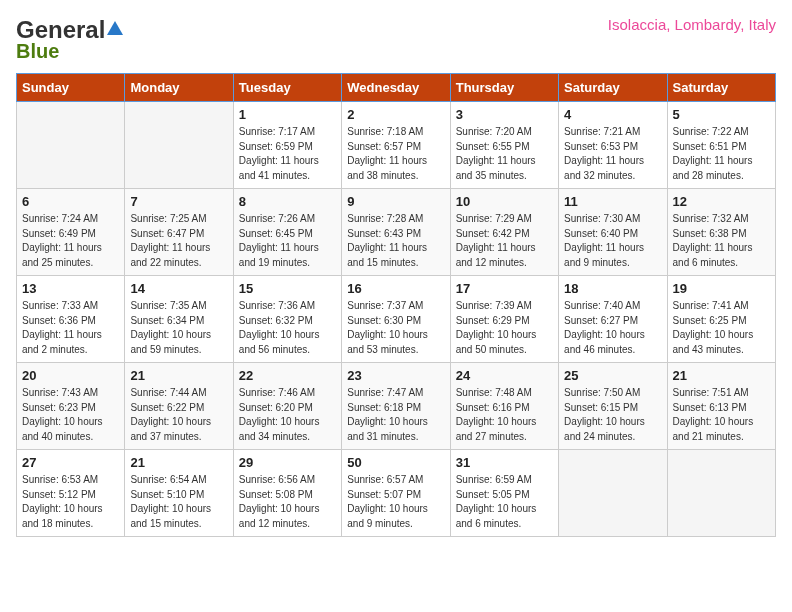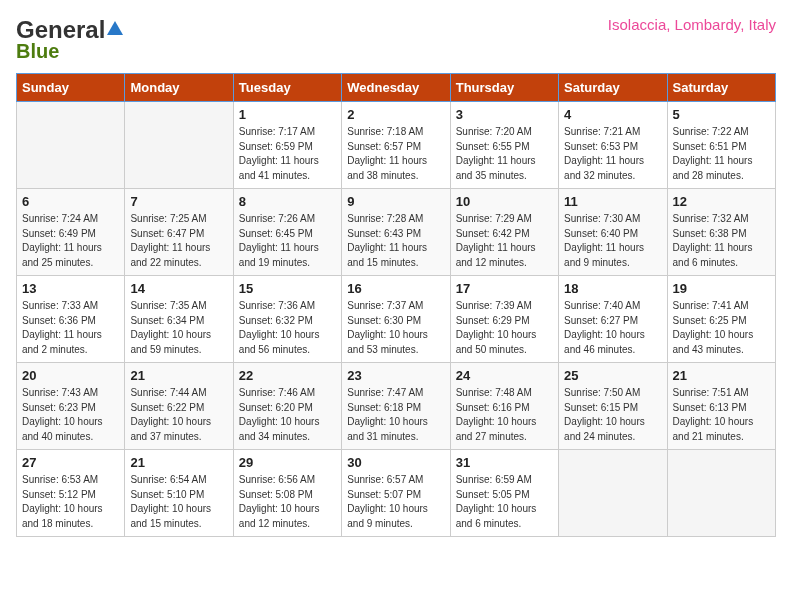--- a/index.html
+++ b/index.html
@@ -235,21 +235,21 @@
         </td>
         <td>
           <span class="day-number">21</span>
           <div class="cell-text">Sunrise: 6:54 AM<br>Sunset: 5:10 PM<br>Daylight: 10 hours and 15 minutes.</div>
         </td>
         <td>
           <span class="day-number">29</span>
           <div class="cell-text">Sunrise: 6:56 AM<br>Sunset: 5:08 PM<br>Daylight: 10 hours and 12 minutes.</div>
         </td>
         <td>
-          <span class="day-number">30</span>
+          <span class="day-number">50</span>
           <div class="cell-text">Sunrise: 6:57 AM<br>Sunset: 5:07 PM<br>Daylight: 10 hours and 9 minutes.</div>
         </td>
         <td>
           <span class="day-number">31</span>
           <div class="cell-text">Sunrise: 6:59 AM<br>Sunset: 5:05 PM<br>Daylight: 10 hours and 6 minutes.</div>
         </td>
         <td class="empty"></td>
         <td class="empty"></td>
       </tr>
     </tbody>

